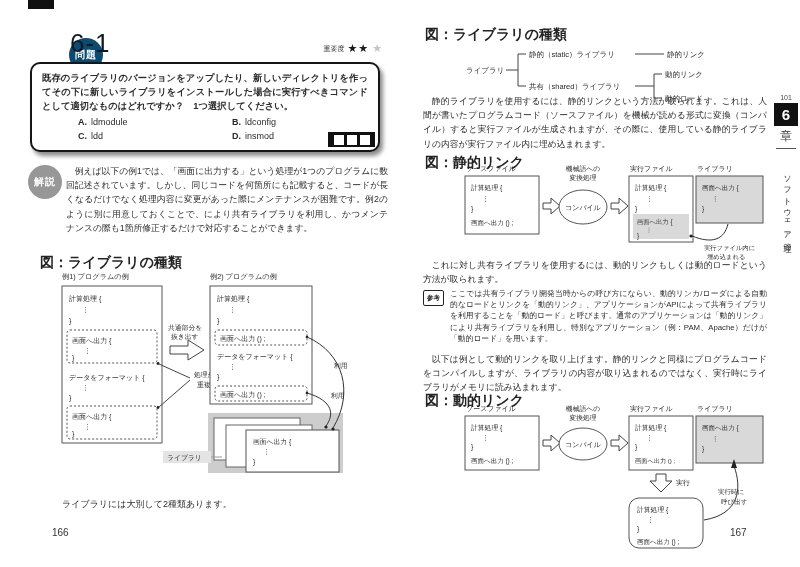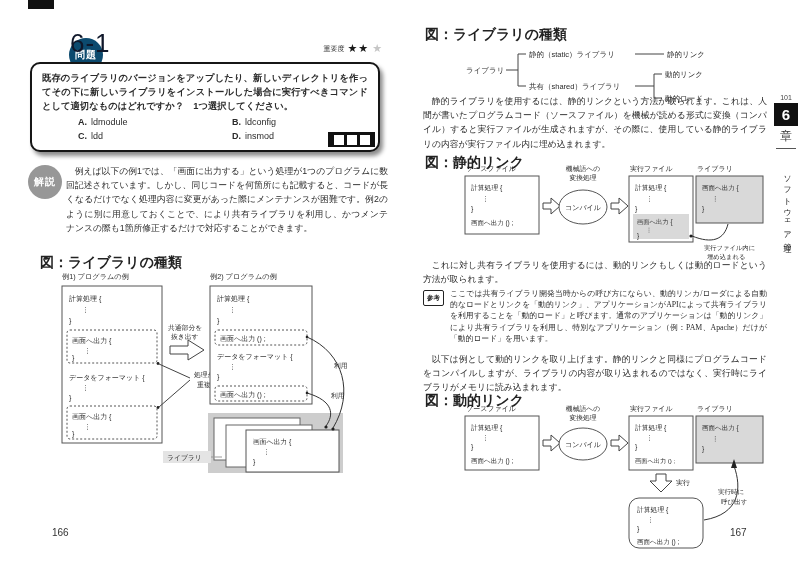--- a/index.html
+++ b/index.html
@@ -57,21 +57,21 @@
   #types-svg { left:0; top:40px; }
   .para { position:absolute; left:3px; width:344px; font-size:8.8px; line-height:14.2px;
     text-align:justify; text-indent:1em; }
   #para-static { top:94px; }
   #fig-static { left:5px; top:154px;text-align:center; }
   #static-svg { left:0; top:162px; }
   #para-shared { top:258px; }
   #ref-box { left:3px; top:288px; width:344px; display:flex; gap:6px; }
   #ref-badge { flex:0 0 auto; width:21px; height:16px; border:1.5px solid #222; border-radius:2px;
     font-size:6.5px; font-weight:bold; display:flex; align-items:center; justify-content:center; margin-top:2px; }
-  #ref-text { font-size:7.8px; line-height:11.2px; text-align:justify;font-family:Liberation Serif, serif; }
+  #ref-text { font-size:7.8px; line-height:11.2px; text-align:justify; }
   #para-dynamic { top:352px; }
   #fig-dynamic { left:5px; top:392px; }
   #dynamic-svg { left:0; top:402px; }
 
   
   #side-tab { left:773px; top:94px; width:26px; text-align:center; }
   #tab-pageref { font-size:7px; color:#444; margin-bottom:2px; }
   #tab-chnum { width:24px; height:23px; background:#111; color:#fff; font-size:15px; font-weight:bold;
     display:flex; align-items:center; justify-content:center; margin:0 auto; }
   #tab-sho { font-size:12px; color:#3a3a3a; margin-top:2px; }
@@ -184,20 +184,21 @@
       <circle cx="285" cy="69" r="1.3" fill="#222"></circle>
       <path d="M285,69 C322,85 332,125 311,160" fill="none" stroke="#333"></path>
       <circle cx="311" cy="161" r="1.6" fill="#222"></circle>
       <circle cx="285" cy="125" r="1.3" fill="#222"></circle>
       <path d="M285,125 C312,133 312,147 304,158" fill="none" stroke="#333"></path>
       <circle cx="304" cy="159" r="1.6" fill="#222"></circle>
       <text x="312" y="100" font-size="6.8">利用</text>
       <text x="309" y="130" font-size="6.8">利用</text>
     </svg>
 
+    <div id="closing-line" class="abs">ライブラリには大別して2種類あります。</div>
     <div id="pagenum-left" class="pagenum abs">166</div>
   </div>
 
   <div id="right-page" class="page">
 
     <div id="fig-types" class="fig-label abs">図：ライブラリの種類</div>
 
     <svg id="types-svg" class="abs" width="345" height="66" viewBox="0 0 345 66">
       <text x="46" y="33" font-size="7.5">ライブラリ</text>
       <g stroke="#444">

